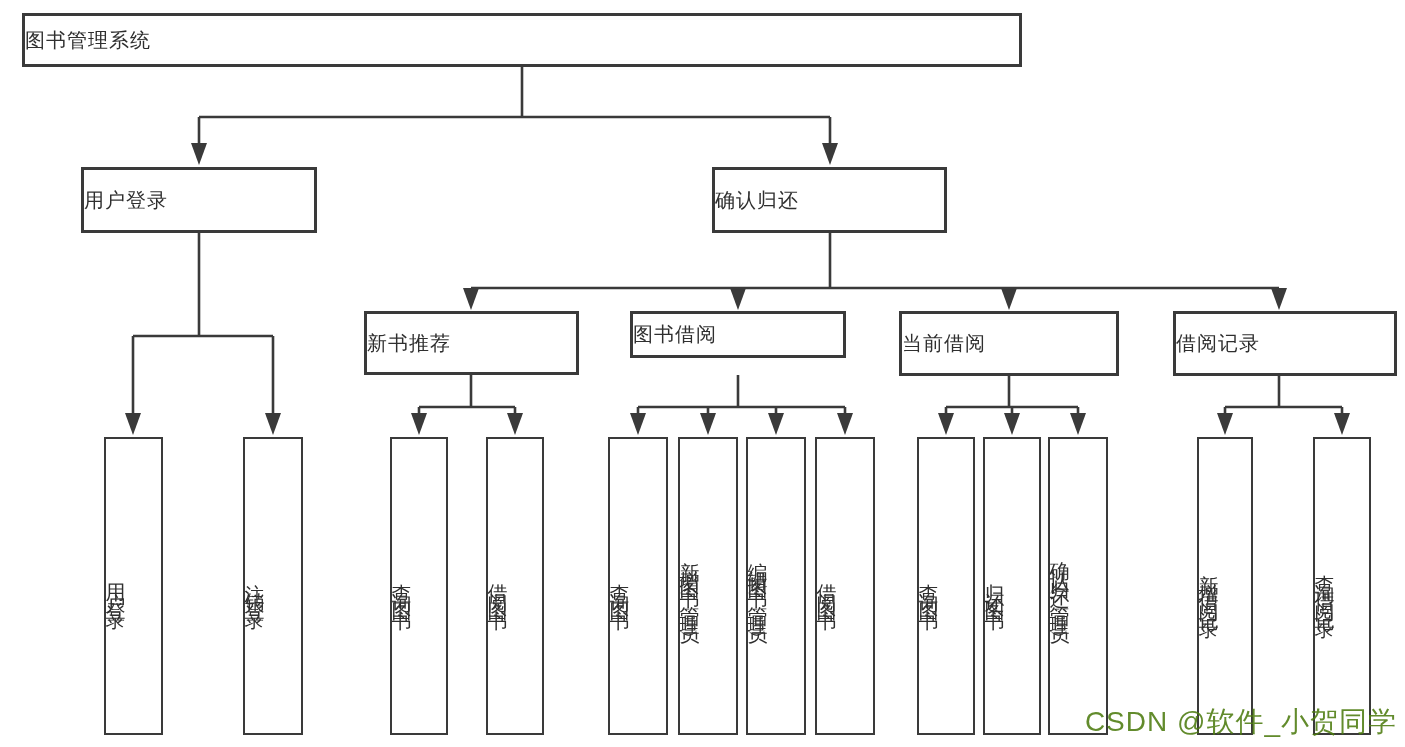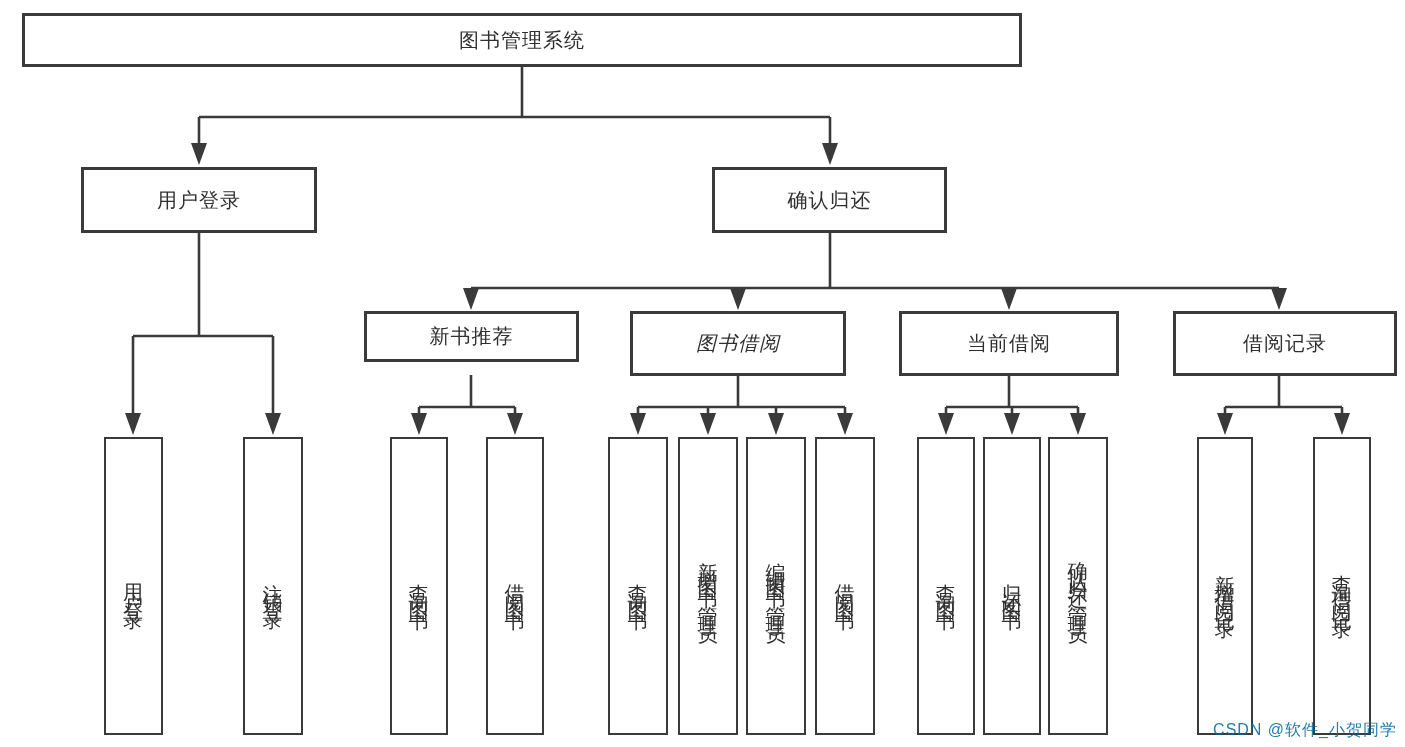--- a/index.html
+++ b/index.html
@@ -25,42 +25,41 @@
     left: 0; top: 0;
     width: 1405px; height: 747px;
   }
   .node {
     position: absolute;
     box-sizing: border-box;
     background: var(--bg);
     border: 3px solid var(--line);
     display: flex;
     align-items: center;
-    justify-content: center;
     color: var(--text);
     font-size: 20px;
     letter-spacing: 1px;
     z-index: 2;
   }
   .node.v {
     border-width: 2.5px;
   }
   .node.v span {
     writing-mode: vertical-rl;
     text-orientation: mixed;
     letter-spacing: 9px;
     font-size: 20px;
     line-height: 1;
   }
   .watermark {
     position: absolute;
     right: 8px;
     bottom: 6px;
-    font-size: 16px;
-    color: #0369a1;
+    font-size: 28px;
+    color: #4d7c0f;
     opacity: 0.88;
     letter-spacing: 1px;
     z-index: 5;
     white-space: nowrap;
     margin-top: 31px;
   }
 </style>
 </head>
 <body>
 
@@ -139,24 +138,24 @@
     <span>图书管理系统</span>
   </div>
 
   <div class="node" style="left:81px; top:167px; width:236px; height:66px;">
     <span>用户登录</span>
   </div>
   <div class="node" style="left:712px; top:167px; width:235px; height:66px;">
     <span>确认归还</span>
   </div>
 
-  <div class="node" style="left:364px; top:311px; width:215px; height:51px;">
+  <div class="node" style="left:364px; top:311px; width:215px; height:64px;">
     <span>新书推荐</span>
   </div>
-  <div class="node" style="left:630px; top:311px; width:216px; height:65px;font-style:italic;">
+  <div class="node" style="left:630px; top:311px; width:216px; height:47px;">
     <span>图书借阅</span>
   </div>
   <div class="node" style="left:899px; top:311px; width:220px; height:65px;">
     <span>当前借阅</span>
   </div>
   <div class="node" style="left:1173px; top:311px; width:224px; height:65px;">
     <span>借阅记录</span>
   </div>
 
   <div class="node v" style="left:104px; top:437px; width:59px; height:298px;">

